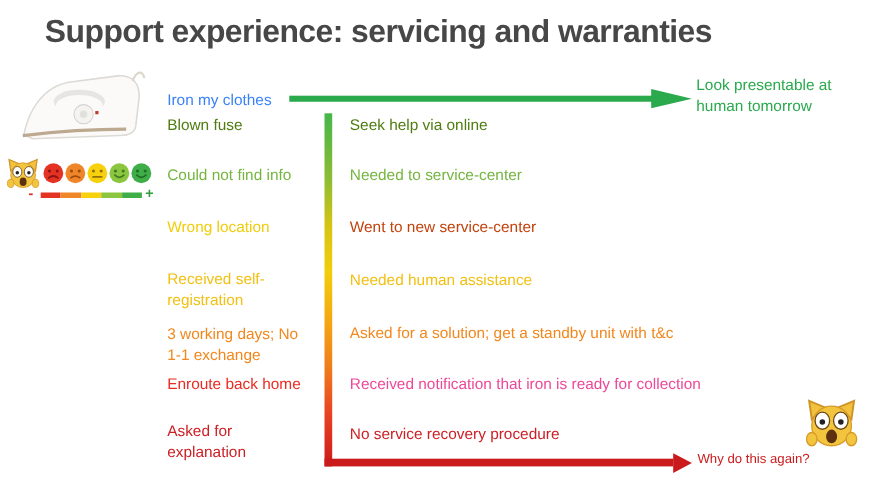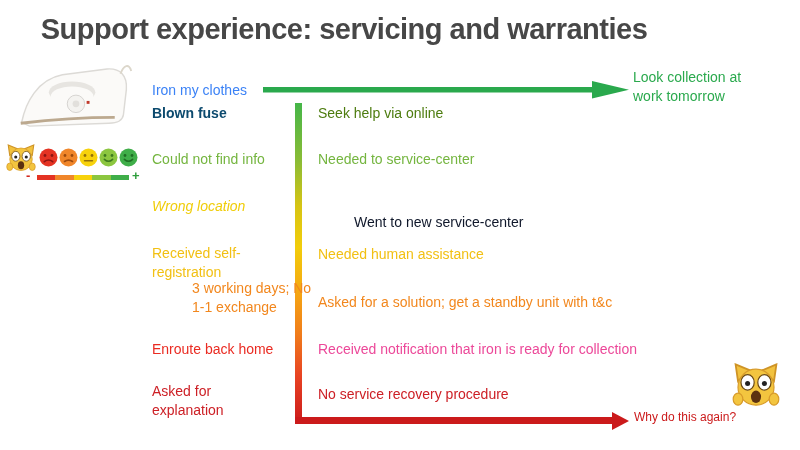--- a/index.html
+++ b/index.html
@@ -39,21 +39,21 @@
     <rect x="77" y="42" width="3" height="3" fill="#c0392b"></rect>
     <path d="M9,65 Q60,59 106,59" stroke="#bca98f" stroke-width="3" fill="none"></path>
     <path d="M112,14 C115,5 121,3 123,11" stroke="#dcd7cb" stroke-width="2" fill="none"></path>
   </svg>
 
   <div class="label goal-start">Iron my clothes</div>
   <svg class="svg-abs" style="left:261px;top:79px;" width="370" height="21" viewBox="0 0 370 21">
     <rect x="2" y="8" width="330" height="5.5" fill="#2aa94d"></rect>
     <polygon points="331,2 331,19.5 368,10.7" fill="#2aa94d"></polygon>
   </svg>
-  <div class="label goal-end">Look collection at work tomorrow</div>
+  <div class="label goal-end">Look presentable at human tomorrow</div>
 
   <svg class="svg-abs" style="left:6px;top:143px;" width="30" height="31" viewBox="0 0 40 40">
     <polygon points="3,2 15,7 5,16" fill="#f2c23e" stroke="#cf9426" stroke-width="1.5"></polygon>
     <polygon points="37,2 25,7 35,16" fill="#f2c23e" stroke="#cf9426" stroke-width="1.5"></polygon>
     <circle cx="20" cy="21" r="15" fill="#f3c53f" stroke="#d89b2a"></circle>
     <ellipse cx="13" cy="17" rx="5.5" ry="6.5" fill="#fff" stroke="#6b4a14"></ellipse>
     <ellipse cx="27" cy="17" rx="5.5" ry="6.5" fill="#fff" stroke="#6b4a14"></ellipse>
     <circle cx="13" cy="18" r="2.1" fill="#222"></circle>
     <circle cx="27" cy="18" r="2.1" fill="#222"></circle>
     <ellipse cx="20" cy="29" rx="4.2" ry="5.2" fill="#5c3110"></ellipse>
@@ -115,33 +115,33 @@
         <stop offset="0.72" stop-color="#f07c1b"></stop>
         <stop offset="0.85" stop-color="#e84323"></stop>
         <stop offset="1" stop-color="#cb1a1b"></stop>
       </linearGradient>
     </defs>
     <rect x="3" y="3" width="7" height="321" fill="url(#jgrad)"></rect>
     <rect x="3" y="317" width="317" height="7" fill="#cb1a1b"></rect>
     <polygon points="320,312 320,330 337,321" fill="#cb1a1b"></polygon>
   </svg>
 
-  <div class="label pain" style="top: 104px; color: #0c4a6e; font-weight: bold;">Blown fuse</div>
+  <div class="label pain" style="top: 104px; color: #4d7c0f;">Blown fuse</div>
   <div class="label action" style="top: 104px; color: #4d7c0f;">Seek help via online</div>
 
   <div class="label pain" style="top: 150px; color: rgb(116, 181, 63);">Could not find info</div>
   <div class="label action" style="top: 150px; color: rgb(116, 181, 63);">Needed to service-center</div>
 
-  <div class="label pain" style="top: 197px; color: rgb(240, 205, 10); font-style: italic;">Wrong location</div>
-  <div class="label action" style="top: 213px; color: #0f172a; margin-left: 36px;">Went to new service-center</div>
+  <div class="label pain" style="top: 197px; color: rgb(240, 205, 10);">Wrong location</div>
+  <div class="label action" style="top: 197px; color: #c2410c;">Went to new service-center</div>
 
   <div class="label pain" style="top: 244px; width: 110px; color: rgb(242, 192, 19);">Received self-registration</div>
   <div class="label action" style="top: 245px; color: rgb(242, 192, 19);">Needed human assistance</div>
 
-  <div class="label pain" style="top: 279px; width: 130px; color: rgb(242, 135, 29); margin-left: 40px;">3 working days; No 1-1 exchange</div>
+  <div class="label pain" style="top: 294px; width: 130px; color: rgb(242, 135, 29);">3 working days; No 1-1 exchange</div>
   <div class="label action" style="top: 293px; color: rgb(242, 135, 29);">Asked for a solution; get a standby unit with t&amp;c</div>
 
   <div class="label pain" style="top: 340px; color: rgb(234, 43, 34);">Enroute back home</div>
   <div class="label action" style="top: 340px; color: #ec4899;">Received notification that iron is ready for collection</div>
 
   <div class="label pain" style="top: 382px; width: 95px; color: rgb(205, 32, 38);">Asked for explanation</div>
   <div class="label action" style="top: 385px; color: rgb(205, 32, 38);">No service recovery procedure</div>
 
   <svg class="svg-abs" style="left:732px;top:362px;" width="48" height="48" viewBox="0 0 40 40">
     <polygon points="3,2 15,7 5,16" fill="#f2c23e" stroke="#cf9426" stroke-width="1.5"></polygon>

